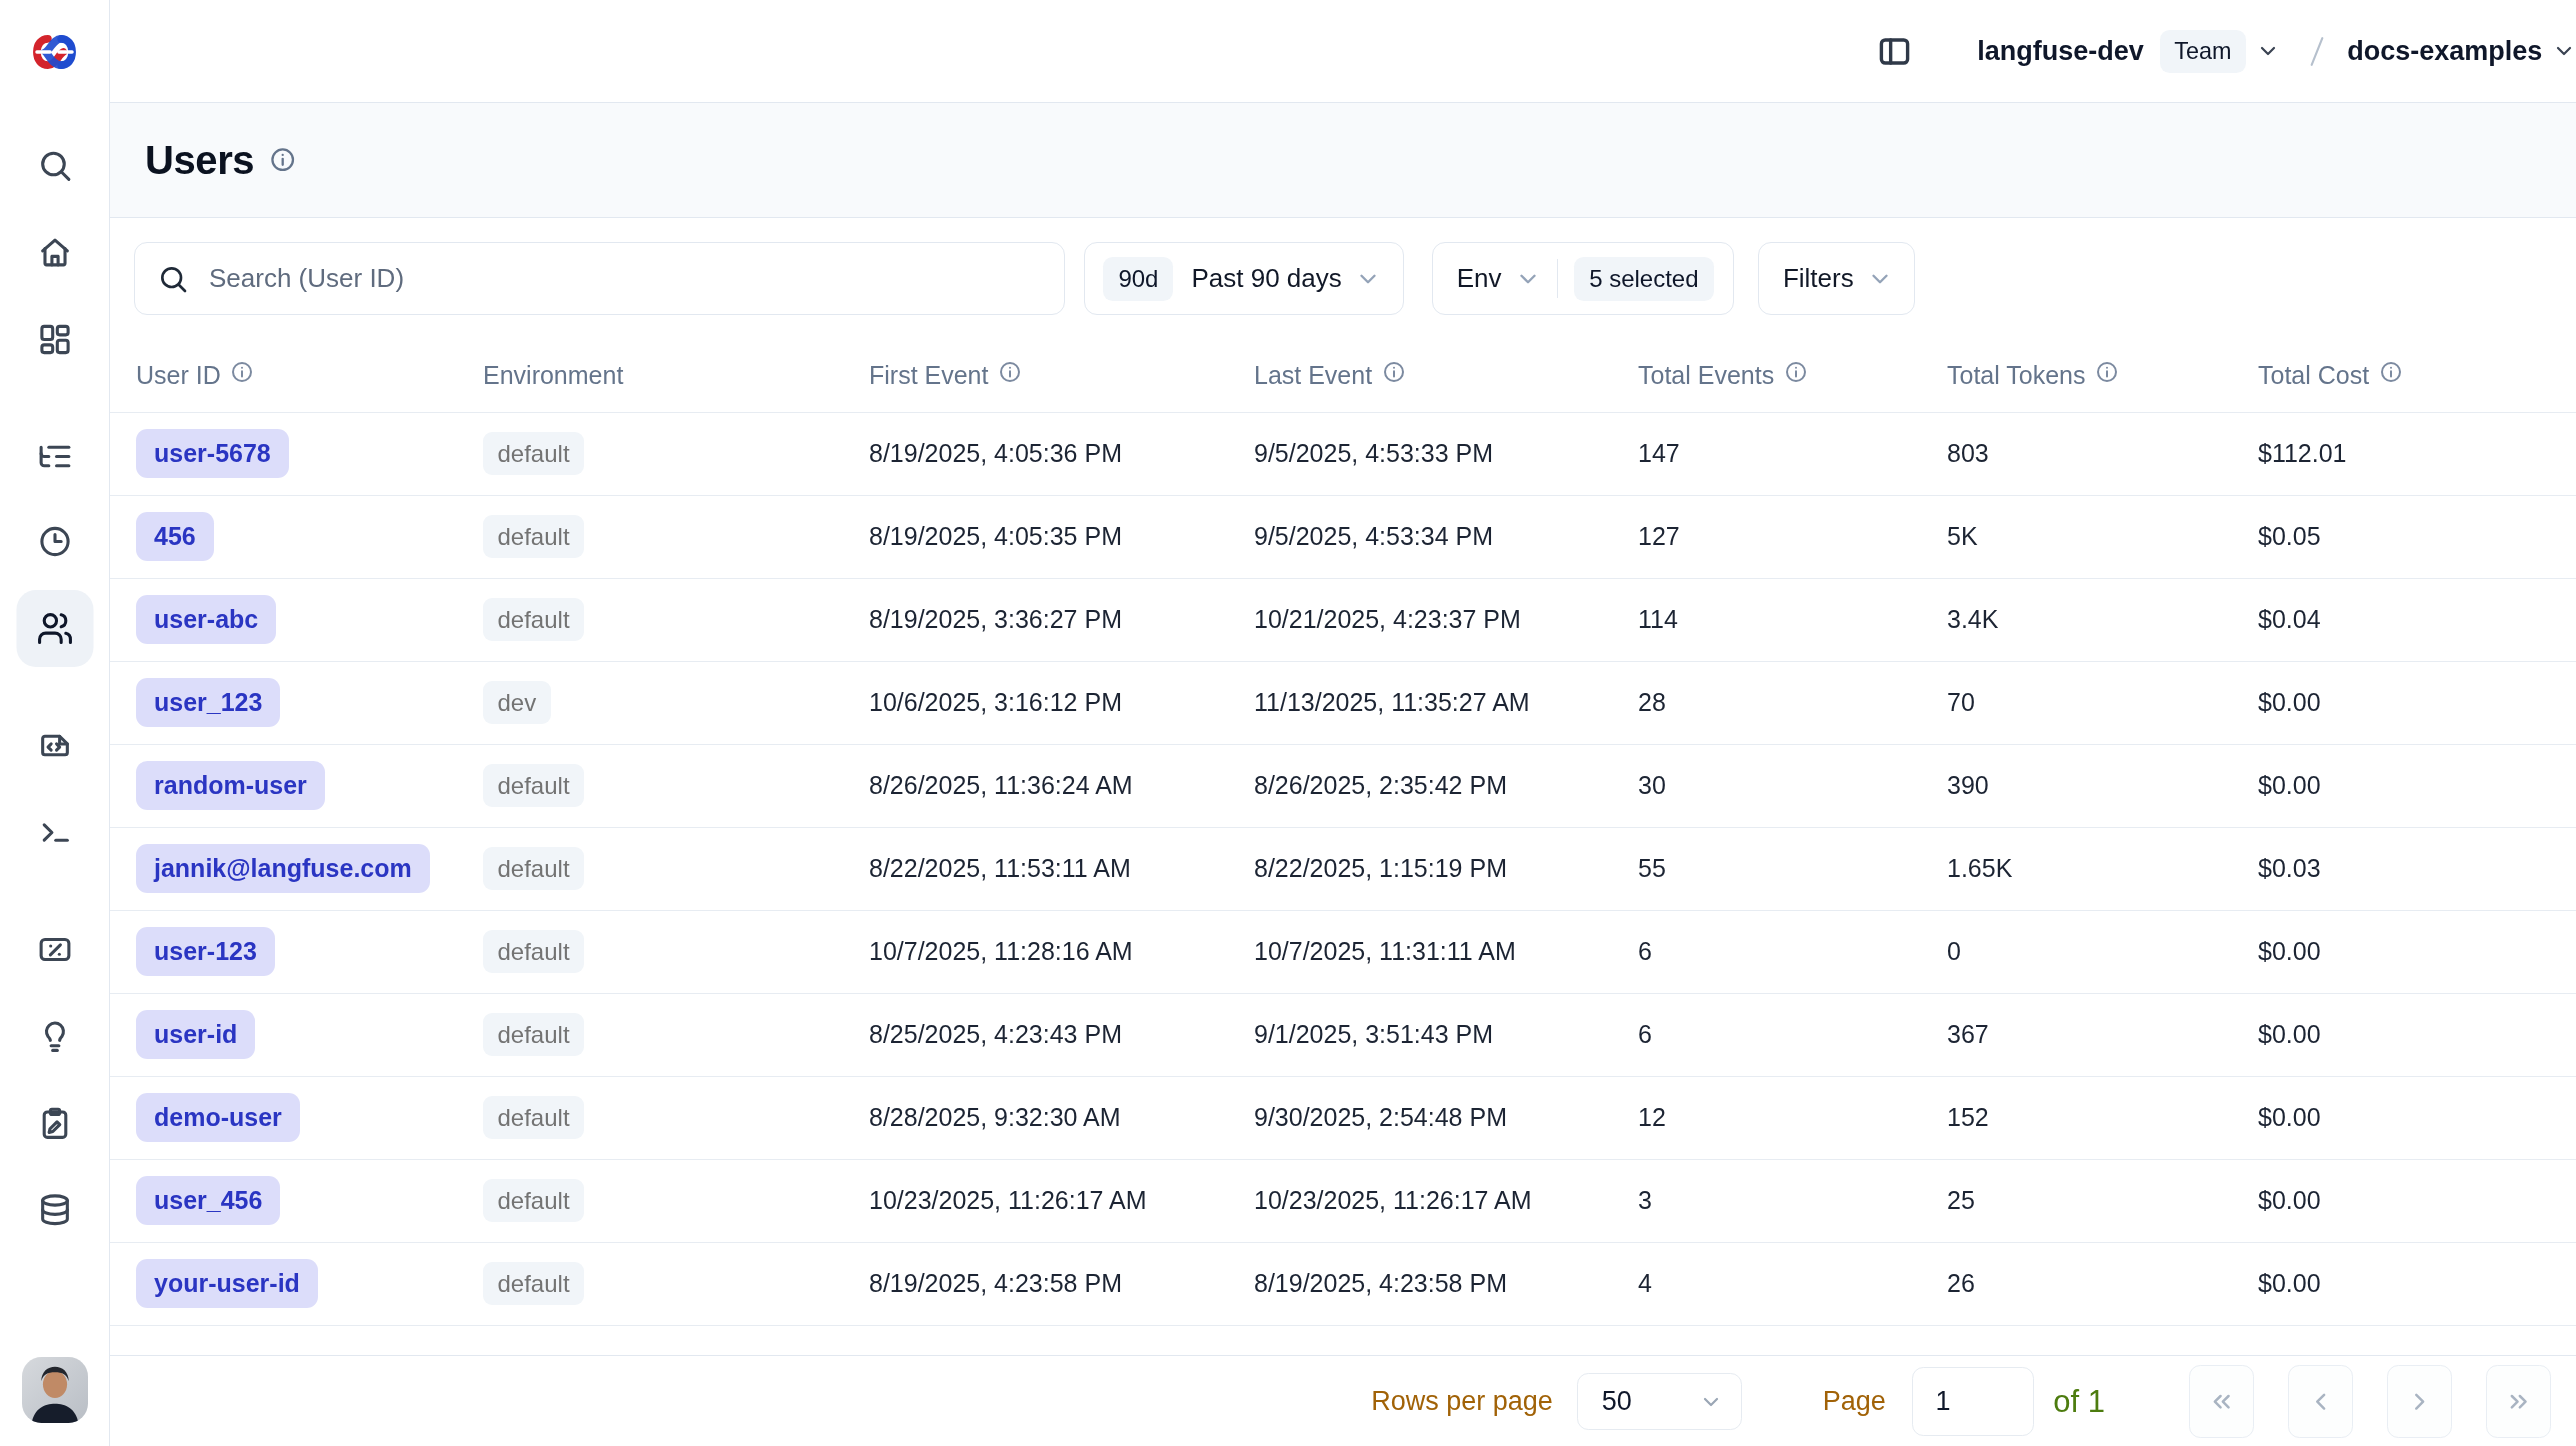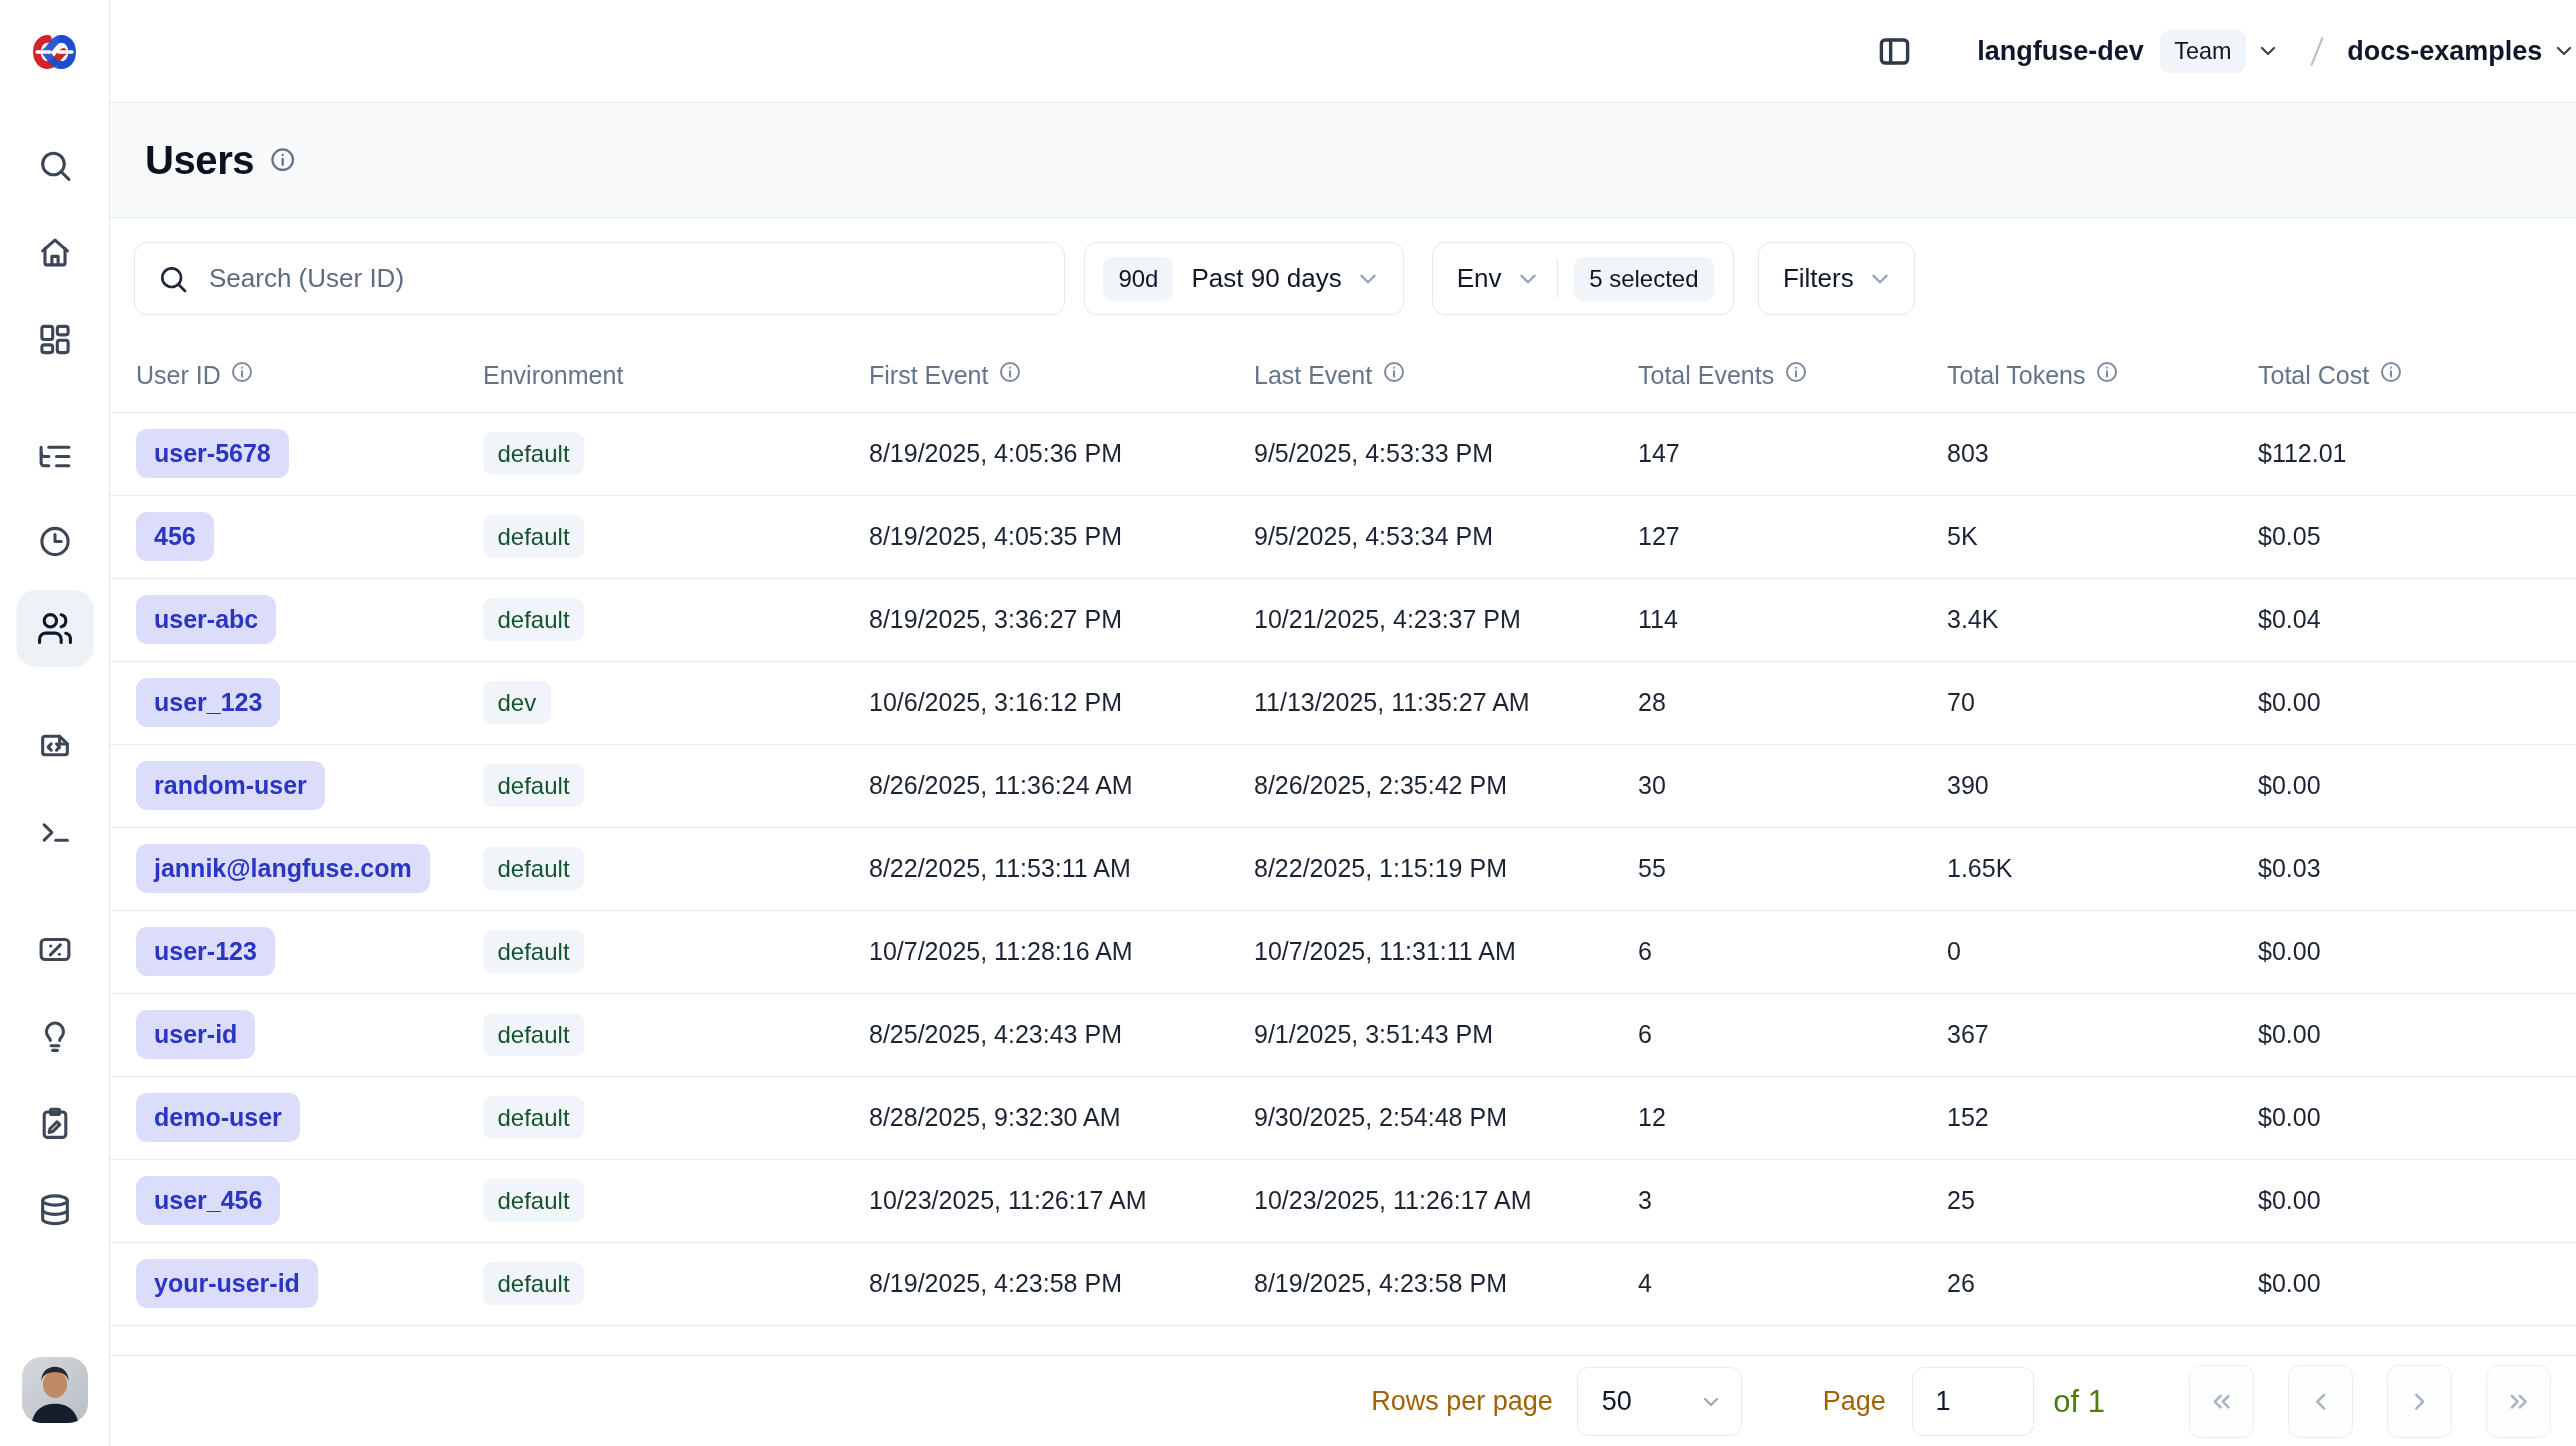--- a/index.html
+++ b/index.html
@@ -77,29 +77,29 @@
     color:#64748b; border-bottom:1.6px solid #e7ecf2; padding:0 16px 0 0; white-space:nowrap; }
   th:first-child, td:first-child { padding-left:26px; }
   th .info-icon { margin-left:9.7px; color:#7c8aa0; }
   th .info-icon svg { width:24px; height:24px; }
   td { height:83px; vertical-align:middle; font-size:25px; color:#1c2433;
     border-bottom:1.6px solid #e7ecf2; padding:0 16px 0 0; white-space:nowrap;
     overflow:hidden; text-overflow:ellipsis; }
   .pill { display:inline-block; background:var(--user-pill-bg,#dcddfa);
     color:var(--user-pill-text,#2a35c2); font-weight:700; font-size:25px;
     padding:9.7px 18px; border-radius:11.3px; cursor:pointer; }
-  .env-badge { display:inline-block; background:var(--badge-bg,#f1f5f9); color:#14532d;
+  .env-badge { display:inline-block; background:var(--badge-bg,#f1f5f9); color:#737373;
     font-size:24px; padding:7.3px 14.5px; border-radius:9px; }
 
   
   .pagination { height:92px; flex:0 0 92px; border-top:1.6px solid var(--border,#e2e8f0);
     display:flex; align-items:center; justify-content:flex-end; padding-right:25px;
     background:#fff; }
   .pg-label { font-size:27px; font-weight:500; color:#a16207; }
-  .rows-select { margin-left:24px; width:165px; height:69px; border:1.6px solid #e6ebf1;
+  .rows-select { margin-left:24px; width:165px; height:57px; border:1.6px solid #e6ebf1;
     border-radius:11.3px; display:flex; align-items:center; justify-content:space-between;
     padding:0 18px 0 24px; cursor:pointer; background:#fff; }
   .rows-select .val { font-size:27px; color:#0f172a; }
   .rows-select .chev { color:#9aa6b5; display:flex; }
   .rows-select .chev svg { width:24px; height:24px; }
   .page-word { margin-left:81px; }
   .page-input { margin-left:26px; width:122px; height:69px; border:1.6px solid #e6ebf1;
     border-radius:11.3px; font-size:27px; color:#0f172a; padding:0 0 0 22.6px; outline:none;
     font-family:"Liberation Sans", sans-serif; background:#fff; }
   .of-label { margin-left:19.4px; font-size:31px; font-weight:500; color:#4d7c0f; }

